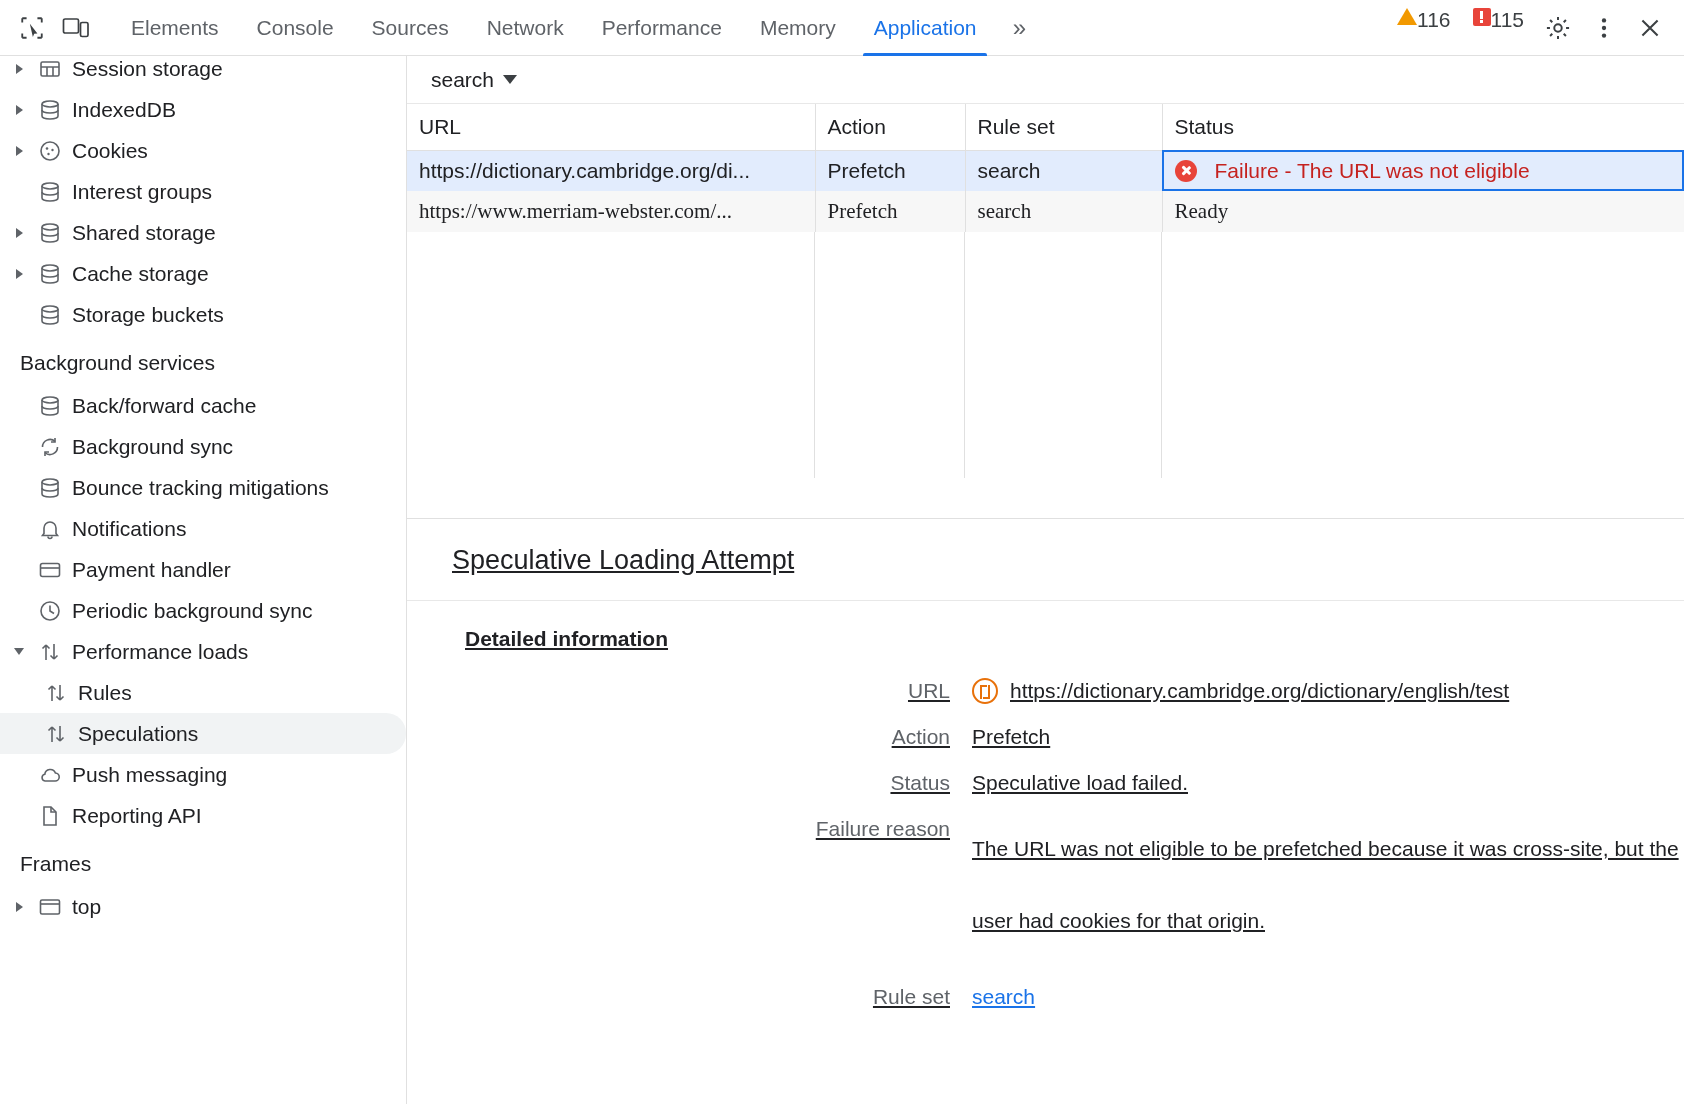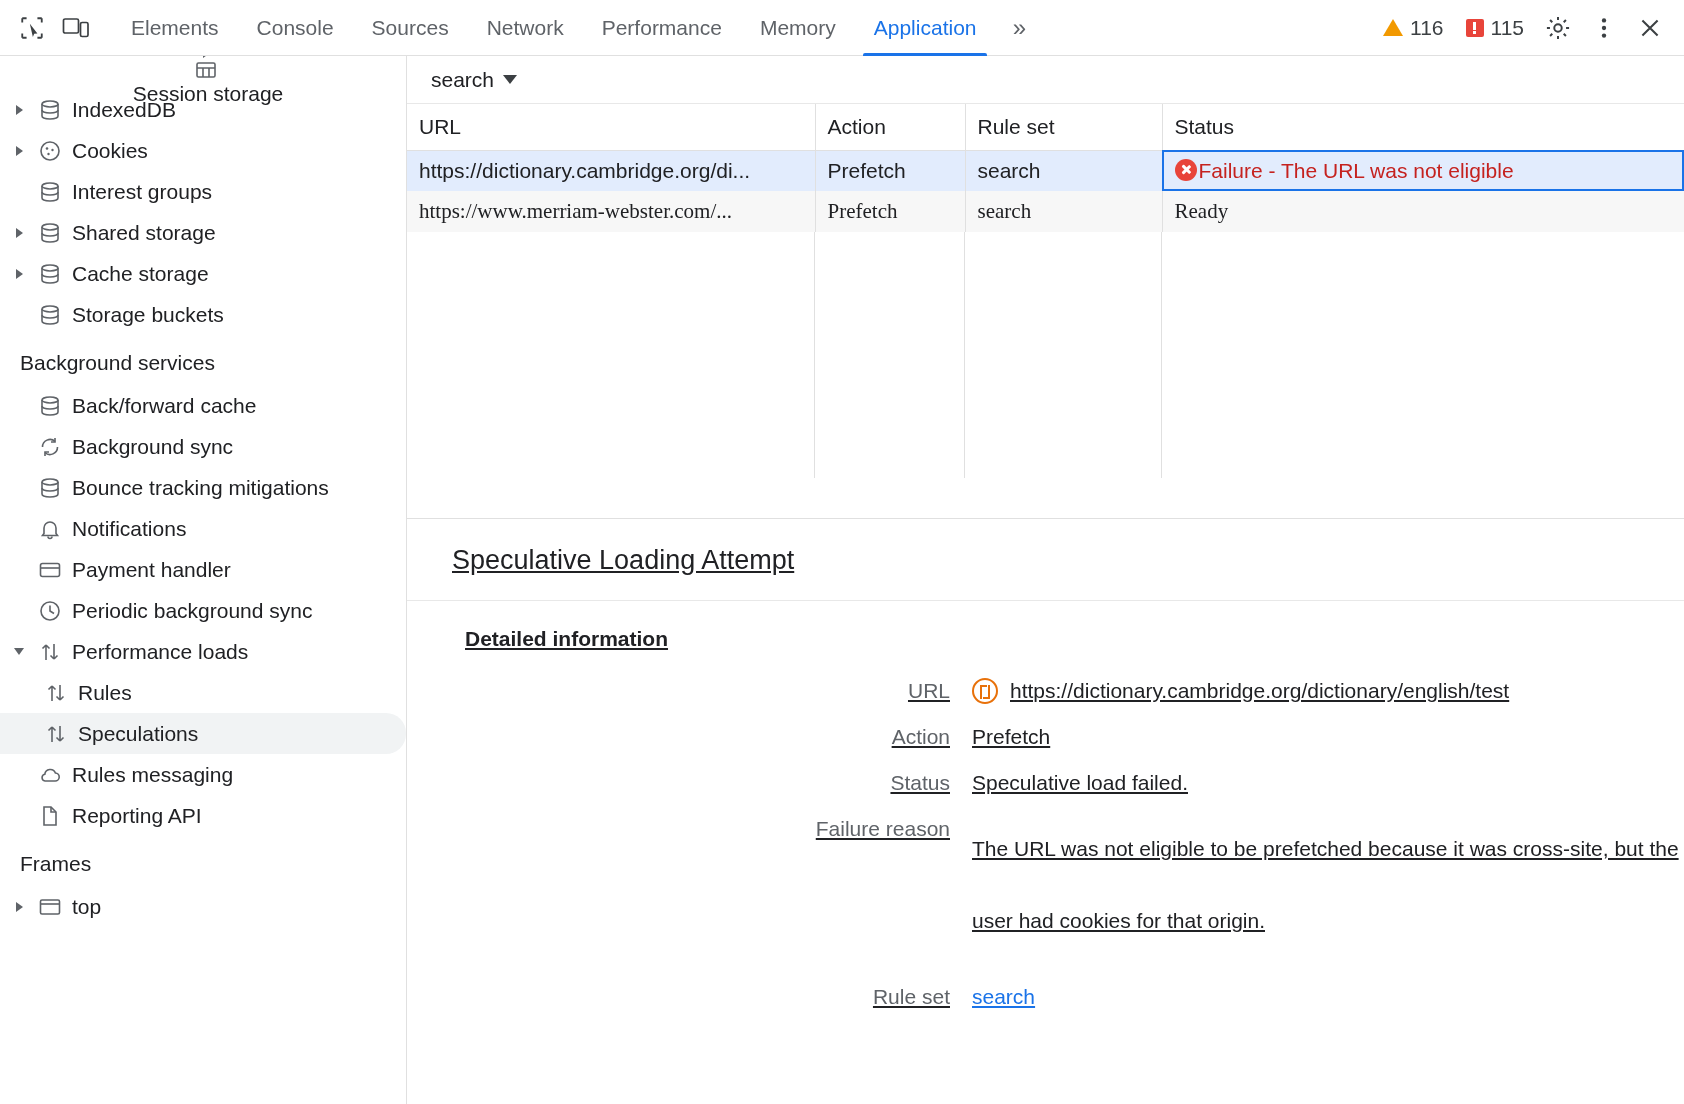--- a/index.html
+++ b/index.html
@@ -72,22 +72,21 @@
 
   .tb-right {
     margin-left: auto;
     display: flex;
     align-items: center;
     padding-right: 12px;
     gap: 2px;
   }
   .counter {
     display: flex;
-    align-items: center;
-    gap: 7px;
+    align-items: flex-start;
     padding: 0 10px;
     font-size: 21px;
     color: #3c4043;
     cursor: pointer;
     height: 40px;
     border-radius: 4px;
   }
   .warn-tri {
     width: 0; height: 0;
     border-left: 10px solid transparent;
@@ -243,22 +242,22 @@
     border-right: 1px solid #e0e0e0;
     color: #202124;
     white-space: nowrap;
     overflow: hidden;
     text-overflow: ellipsis;
   }
   tr.row-selected td { background: #e2ecfd; }
   tr.row-alt td { background: #f7f7f7; font-family: Liberation Serif, serif; }
   .status-cell-inner {
     display: flex;
-    align-items: flex-start;
-    gap: 2px;
+    align-items: center;
+    gap: 18px;
   }
   .cell-focus {
     outline: 2px solid #1a73e8;
     outline-offset: -2px;
   }
   .fail-text { color: #c5221f; }
   .err-circle {
     width: 22px; height: 22px;
     min-width: 22px;
     border-radius: 50%;
@@ -429,21 +428,21 @@
         <path d="M5 5l14 14M19 5L5 19"></path>
       </svg>
     </div>
   </div>
 </div>
 
 <div class="body-wrap">
 
   <div class="sidebar">
 
-    <div class="tree-row" style="margin-top:-12px;flex-direction:column;">
+    <div class="tree-row" style="margin-top:-12px;">
       <span class="twisty closed"></span>
       <span class="ico">
         <svg width="24" height="24" viewBox="0 0 24 24" fill="none" stroke="#5f6368" stroke-width="1.6">
           <rect x="3" y="5" width="18" height="14" rx="1.5"></rect>
             <path d="M3 10h18M9 10v9M15 10v9"></path>
         </svg>
       </span>
       <span class="tree-label">Session storage</span>
     </div>
 
@@ -620,21 +619,21 @@
       <span class="tree-label">Speculations</span>
     </div>
 
     <div class="tree-row">
       <span class="twisty"></span>
       <span class="ico">
         <svg width="24" height="24" viewBox="0 0 24 24" fill="none" stroke="#5f6368" stroke-width="1.6">
           <path d="M7 18h10a4 4 0 0 0 .4-8 5.5 5.5 0 0 0-10.6 1.3A3.4 3.4 0 0 0 7 18z"></path>
         </svg>
       </span>
-      <span class="tree-label">Rules messaging</span>
+      <span class="tree-label">Push messaging</span>
     </div>
 
     <div class="tree-row">
       <span class="twisty"></span>
       <span class="ico">
         <svg width="24" height="24" viewBox="0 0 24 24" fill="none" stroke="#5f6368" stroke-width="1.6">
           <path d="M6 3h7l5 5v13H6z"></path>
             <path d="M13 3v5h5"></path>
         </svg>
       </span>

